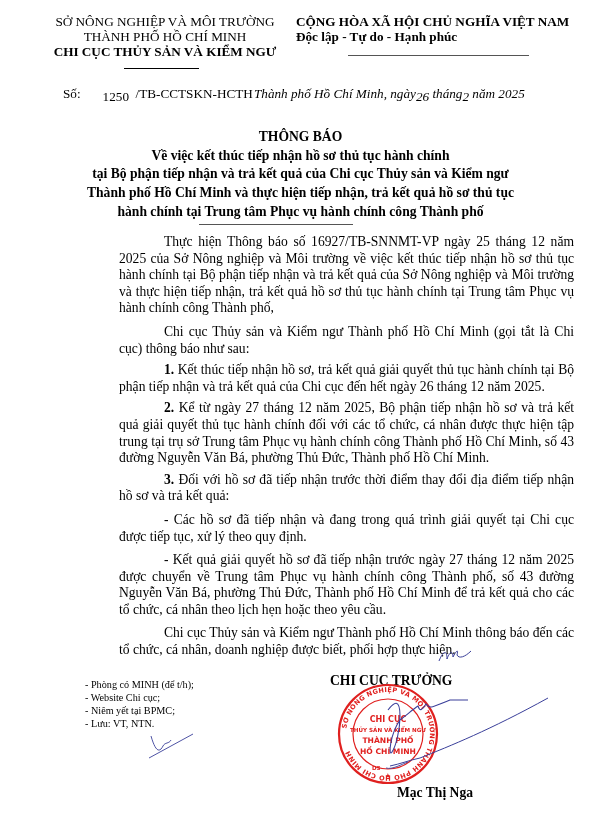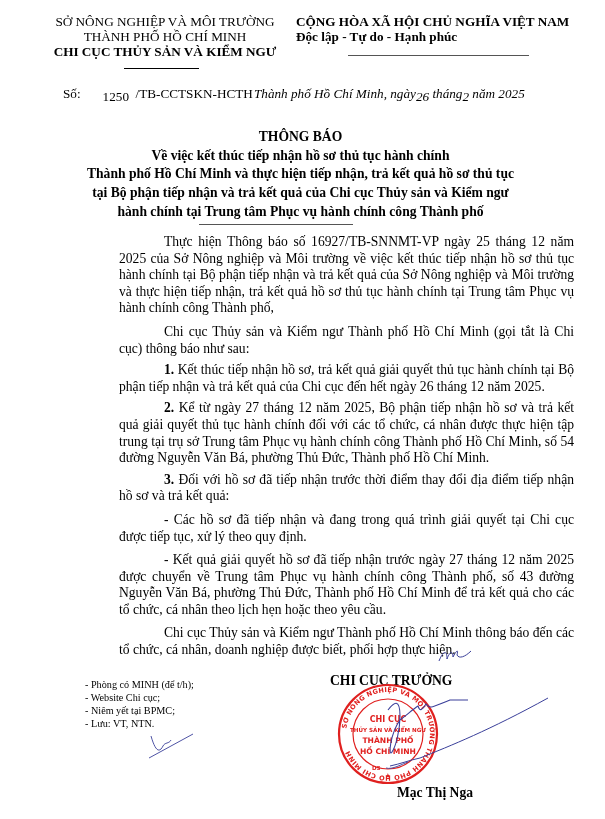--- a/index.html
+++ b/index.html
@@ -59,31 +59,31 @@
   <span>Số:</span><span class="sub">1250</span>&nbsp;&nbsp;<span>/TB-CCTSKN-HCTH</span>
 </div>
 
 <div class="abs date-line">
   <span>Thành phố Hồ Chí Minh, ngày</span><span class="sub">26</span>&nbsp;<span>tháng</span><span class="sub">2</span>&nbsp;<span>năm 2025</span>
 </div>
 
 <div class="abs title-block">
   <div>THÔNG BÁO</div>
   <div>Về việc kết thúc tiếp nhận hồ sơ thủ tục hành chính</div>
+  <div>tại Bộ phận tiếp nhận và trả kết quả của Chi cục Thủy sản và Kiểm ngư</div>
   <div>Thành phố Hồ Chí Minh và thực hiện tiếp nhận, trả kết quả hồ sơ thủ tục</div>
-  <div>tại Bộ phận tiếp nhận và trả kết quả của Chi cục Thủy sản và Kiểm ngư</div>
   <div>hành chính tại Trung tâm Phục vụ hành chính công Thành phố</div>
 </div>
 <div class="abs title-rule"></div>
 
 <div class="abs body-block">
   <p class="para">Thực hiện Thông báo số 16927/TB-SNNMT-VP ngày 25 tháng 12 năm 2025 của Sở Nông nghiệp và Môi trường về việc kết thúc tiếp nhận hồ sơ thủ tục hành chính tại Bộ phận tiếp nhận và trả kết quả của Sở Nông nghiệp và Môi trường và thực hiện tiếp nhận, trả kết quả hồ sơ thủ tục hành chính tại Trung tâm Phục vụ hành chính công Thành phố,</p>
   <p class="para tight">Chi cục Thủy sản và Kiểm ngư Thành phố Hồ Chí Minh (gọi tắt là Chi cục) thông báo như sau:</p>
   <p class="para tight"><b>1.</b><span> Kết thúc tiếp nhận hồ sơ, trả kết quả giải quyết thủ tục hành chính tại Bộ phận tiếp nhận và trả kết quả của Chi cục đến hết ngày 26 tháng 12 năm 2025.</span></p>
-  <p class="para tight"><b>2.</b><span> Kể từ ngày 27 tháng 12 năm 2025, Bộ phận tiếp nhận hồ sơ và trả kết quả giải quyết thủ tục hành chính đối với các tổ chức, cá nhân được thực hiện tập trung tại trụ sở Trung tâm Phục vụ hành chính công Thành phố Hồ Chí Minh, số 54 đường Nguyễn Văn Bá, phường Thủ Đức, Thành phố Hồ Chí Minh.</span></p>
+  <p class="para tight"><b>2.</b><span> Kể từ ngày 27 tháng 12 năm 2025, Bộ phận tiếp nhận hồ sơ và trả kết quả giải quyết thủ tục hành chính đối với các tổ chức, cá nhân được thực hiện tập trung tại trụ sở Trung tâm Phục vụ hành chính công Thành phố Hồ Chí Minh, số 43 đường Nguyễn Văn Bá, phường Thủ Đức, Thành phố Hồ Chí Minh.</span></p>
   <p class="para"><b>3.</b><span> Đối với hồ sơ đã tiếp nhận trước thời điểm thay đổi địa điểm tiếp nhận hồ sơ và trả kết quả:</span></p>
   <p class="para">- Các hồ sơ đã tiếp nhận và đang trong quá trình giải quyết tại Chi cục được tiếp tục, xử lý theo quy định.</p>
   <p class="para">- Kết quả giải quyết hồ sơ đã tiếp nhận trước ngày 27 tháng 12 năm 2025 được chuyển về Trung tâm Phục vụ hành chính công Thành phố, số 43 đường Nguyễn Văn Bá, phường Thủ Đức, Thành phố Hồ Chí Minh để trả kết quả cho các tổ chức, cá nhân theo lịch hẹn hoặc theo yêu cầu.</p>
   <p class="para">Chi cục Thủy sản và Kiểm ngư Thành phố Hồ Chí Minh thông báo đến các tổ chức, cá nhân, doanh nghiệp được biết, phối hợp thực hiện.</p>
 </div>
 
 <svg class="abs initial1" viewBox="0 0 40 22">
   <path d="M4 16 C8 6, 12 4, 12 14 C14 8, 18 4, 18 12 C20 8, 24 2, 22 10 C24 14, 30 12, 36 6" fill="none" stroke="#3a3f9a" stroke-width="1"></path>
 </svg>
 

